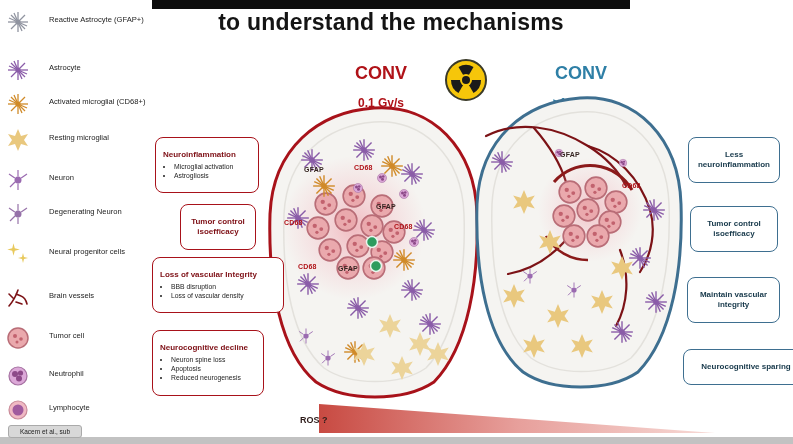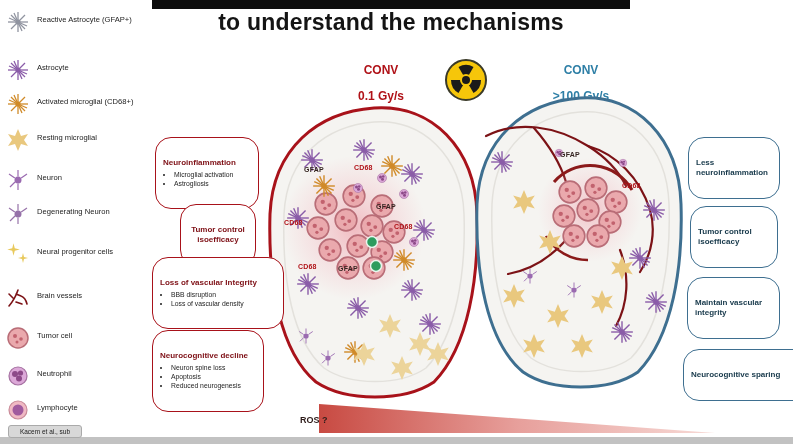--- a/index.html
+++ b/index.html
@@ -5,35 +5,35 @@
   html,body{margin:0;padding:0;background:#9a9a9a;}
   .slide{position:relative;width:793px;height:444px;background:#ffffff;overflow:hidden;
          font-family:"Liberation Sans",sans-serif;color:#222;}
 
   .top-bar{position:absolute;left:152px;top:0;width:478px;height:9px;background:#0d0d0d;}
   .main-title{position:absolute;left:150px;top:9px;width:482px;text-align:center;
               font-size:23px;font-weight:bold;color:#141414;letter-spacing:.2px;}
 
   
   .legend{position:absolute;left:4px;top:0;width:148px;height:424px;}
-  .legend-item{position:absolute;left:2px;display:flex;align-items:flex-start;gap:7px;width:142px;}
+  .legend-item{position:absolute;left:2px;display:flex;align-items:flex-start;gap:19px;width:142px;}
   .legend-item .licon{flex:0 0 24px;}
   .legend-item .lbl{font-size:7.6px;line-height:1.3;color:#1c1c1c;padding-top:5px;}
 
   
   .arm-label{position:absolute;width:110px;text-align:center;font-weight:bold;}
-  .arm-label .nm{font-size:12px;}
+  .arm-label .nm{font-size:18px;}
   .arm-label .rate{font-size:12px;margin-top:12px;}
   .arm-conv{left:326px;top:63px;color:#b01218;}
   .arm-flash{left:526px;top:63px;color:#2e7fa6;}
 
   
-  .fbox{position:absolute;background:#fff;border-radius:16px;padding:20px 7px;box-sizing:border-box;}
+  .fbox{position:absolute;background:#fff;border-radius:8px;padding:12px 7px;box-sizing:border-box;}
   .fbox.conv{border:1.6px solid #a8121a;}
-  .fbox.flash{border:1.6px solid #3e6f90;}
+  .fbox.flash{border:1.6px solid #3e6f90;text-align:center;}
   .ftitle{font-weight:bold;font-size:8px;line-height:1.25;}
   .fbox.conv .ftitle{color:#7d0e14;}
   .fbox.flash .ftitle{color:#16384a;}
   .fbox ul{margin:2px 0 0 11px;padding:0;font-size:6.8px;color:#1d1d1d;line-height:1.35;}
   .fbox li{margin:0;}
   .fbox.center .ftitle{text-align:center;}
 
   
   .brain{position:absolute;}
   .brain svg{display:block;}

